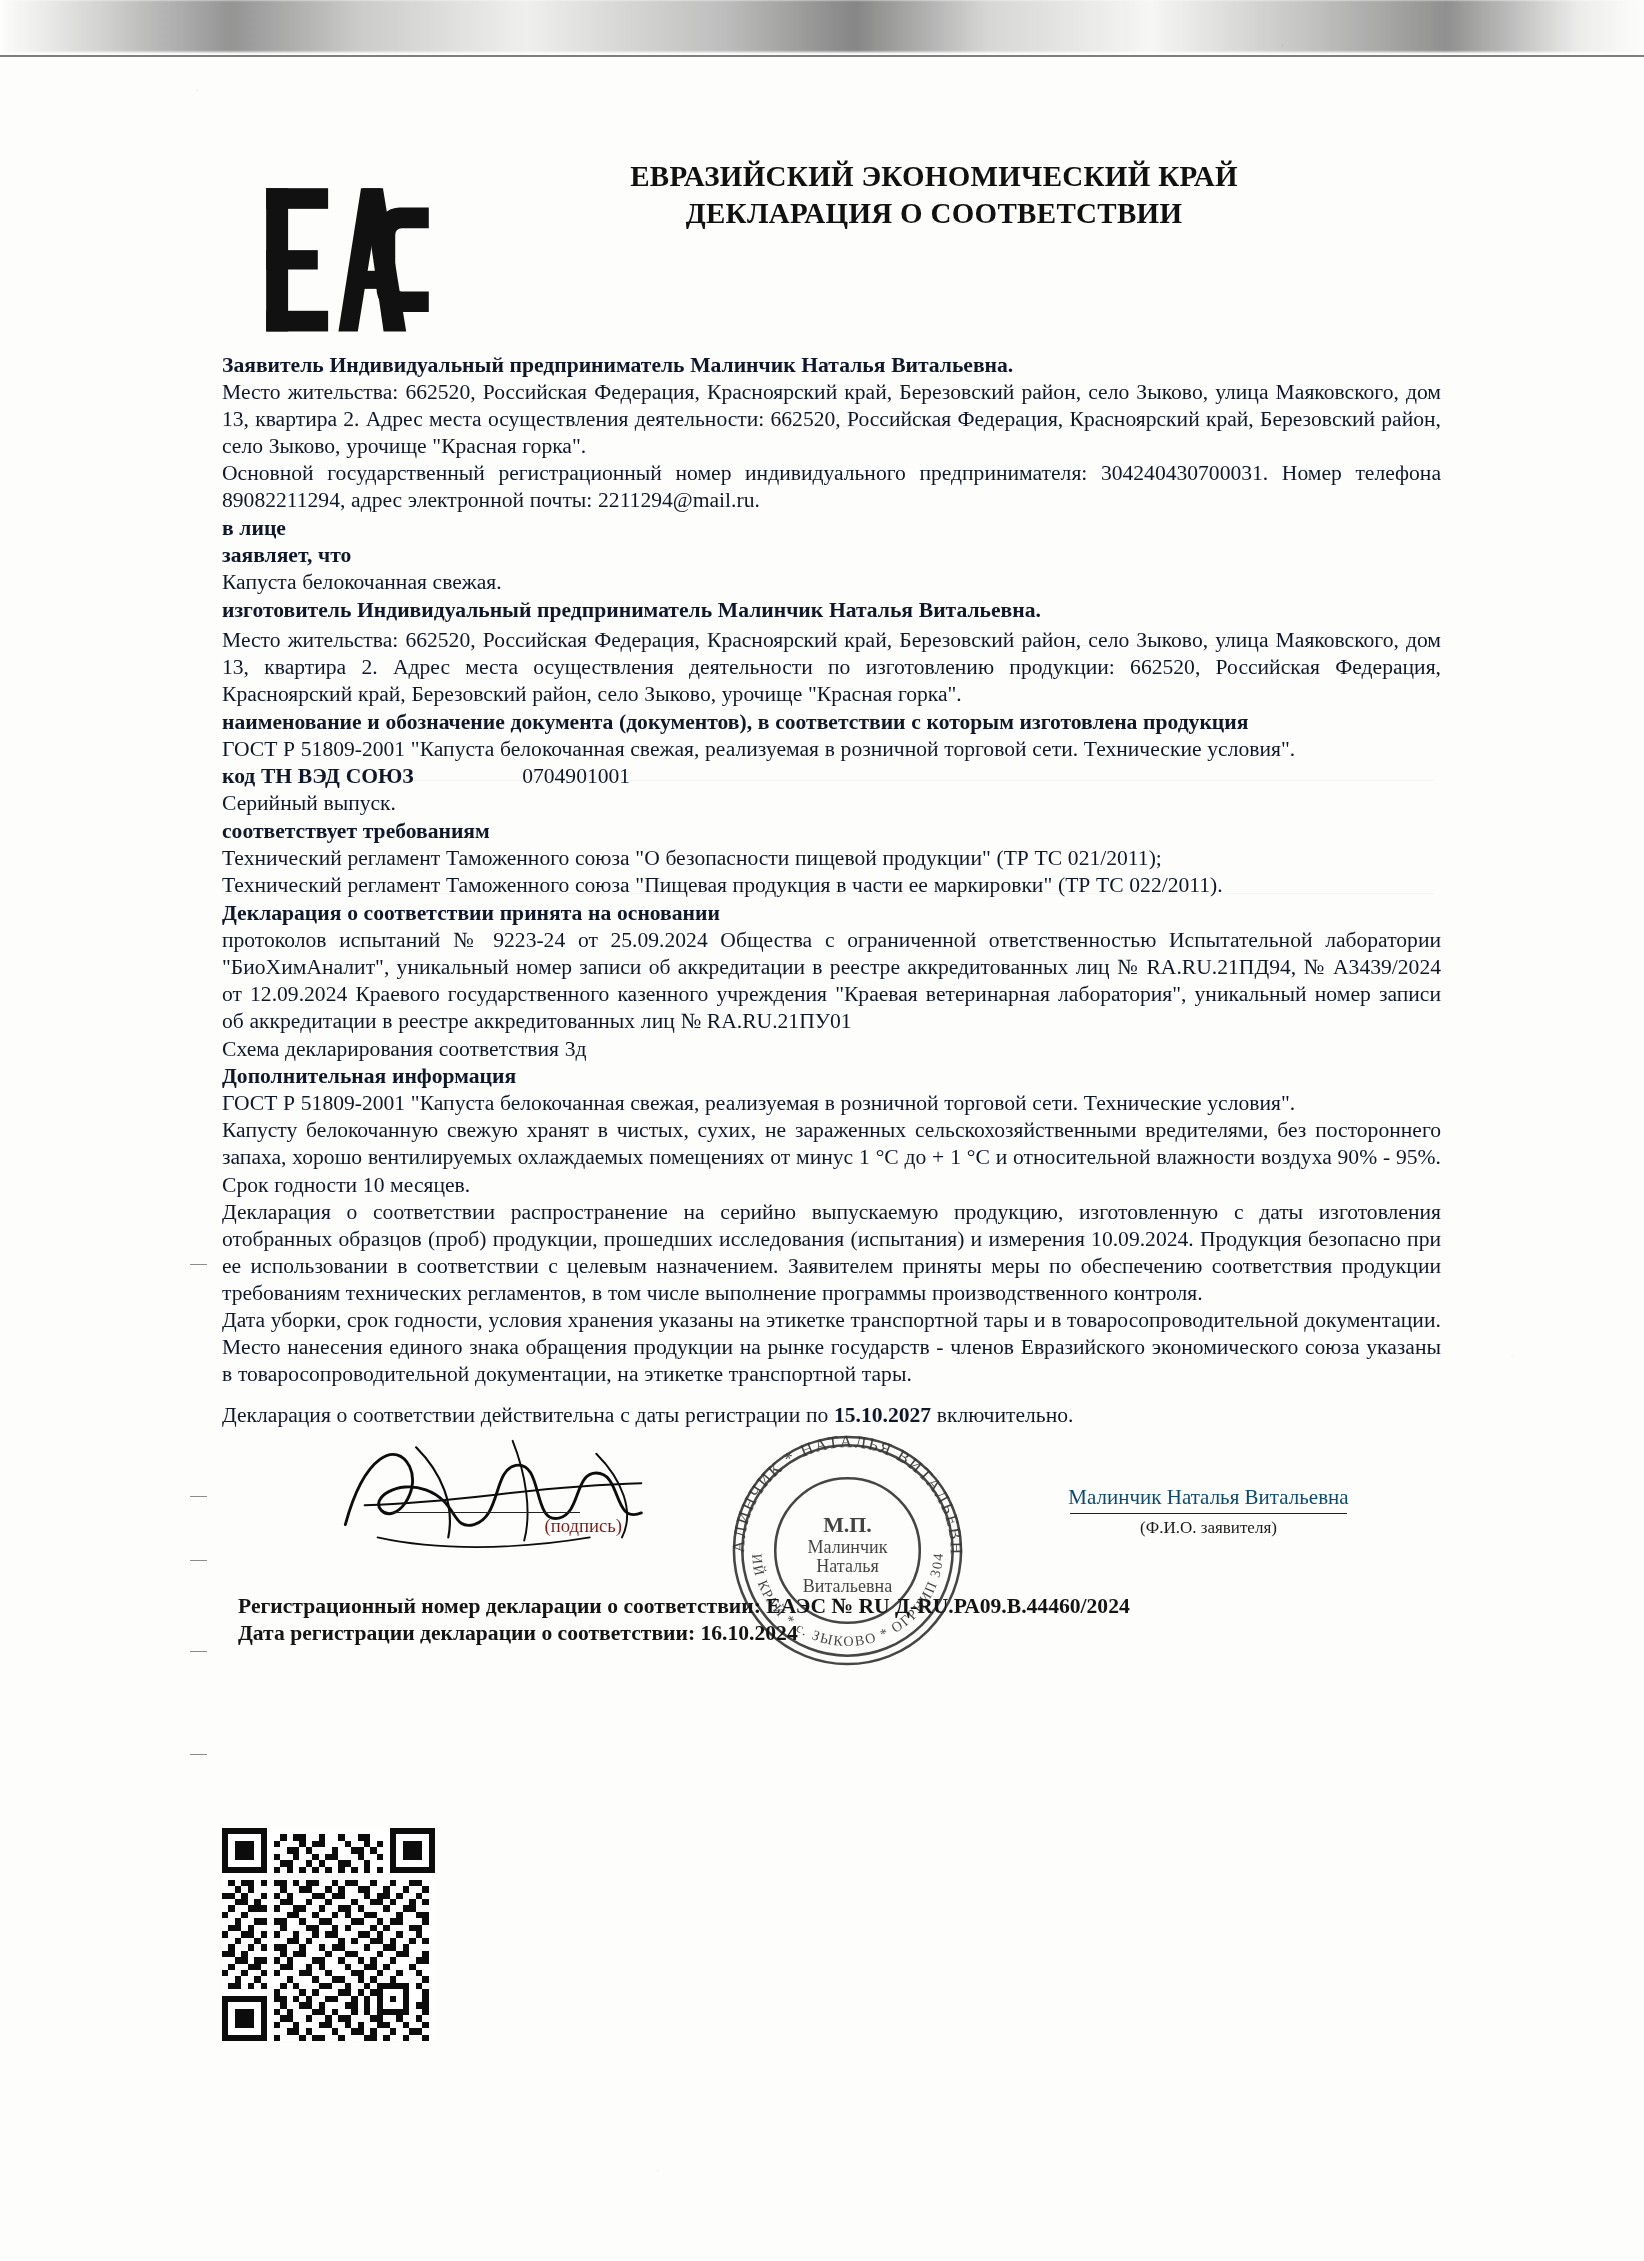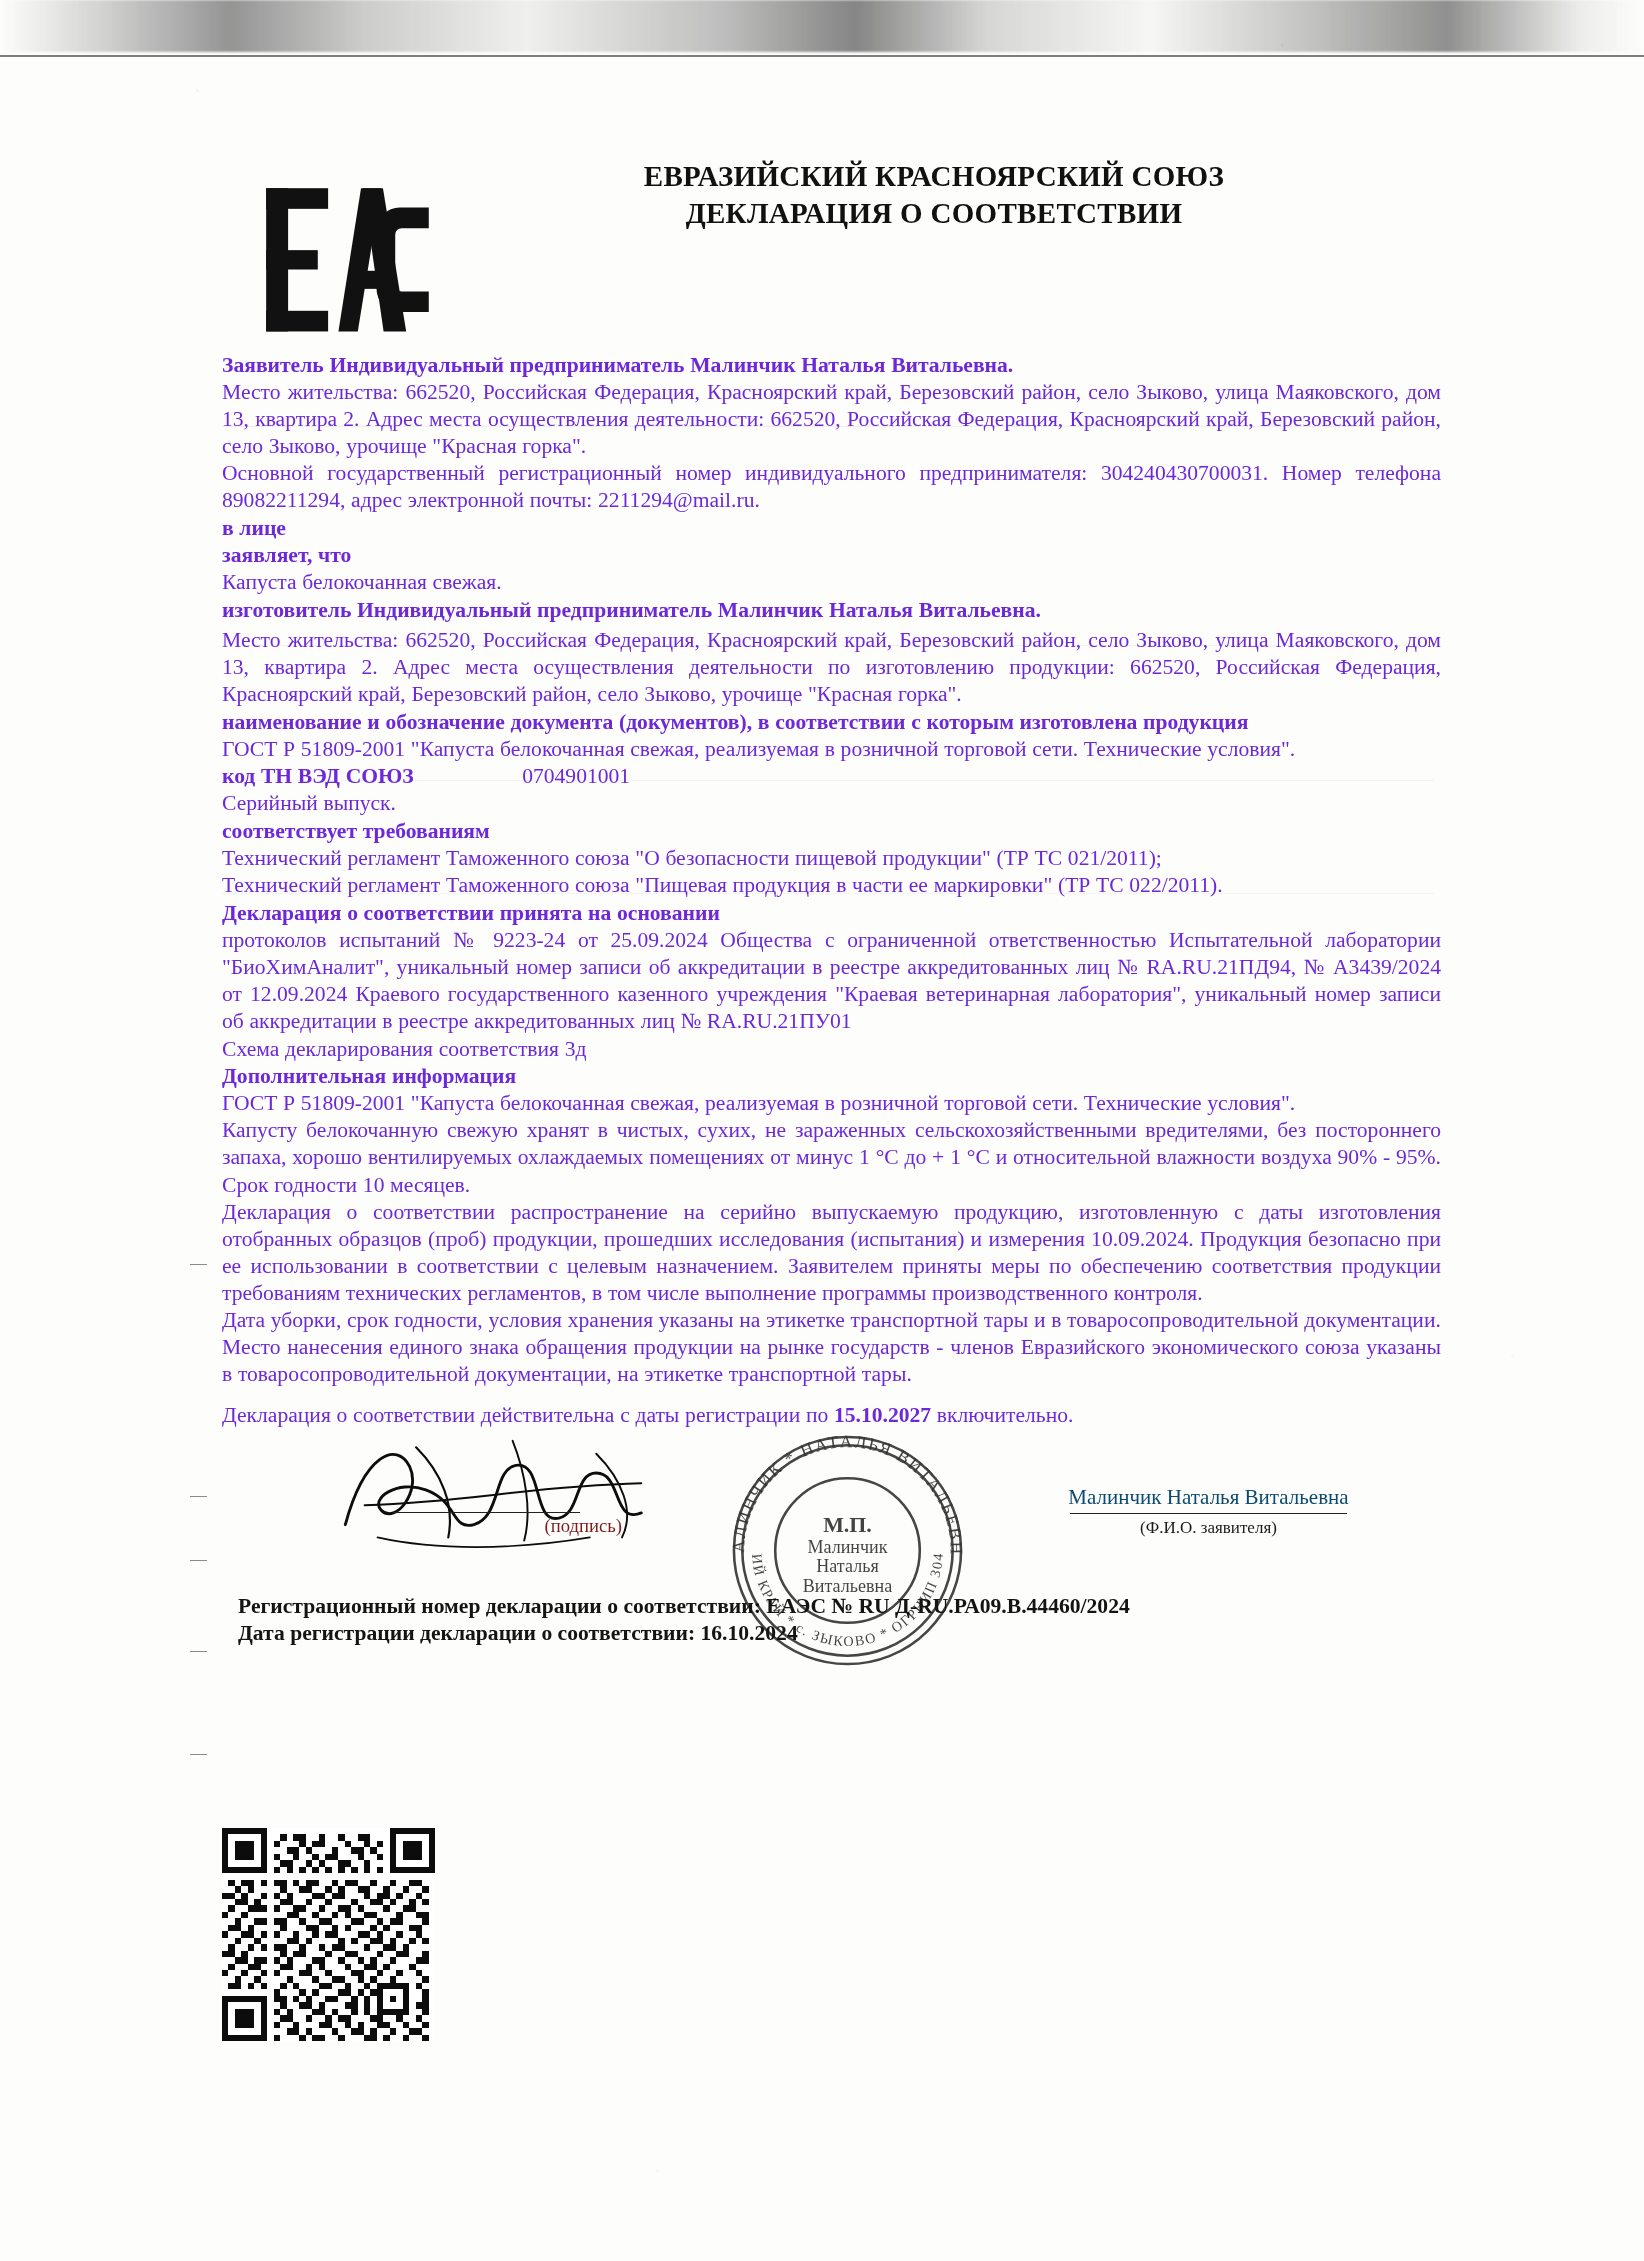--- a/index.html
+++ b/index.html
@@ -90,21 +90,21 @@
     color: #111;
   }
 
   
   .block { margin: 0 0 0.6px 0; }
   p.t {
     margin: 0;
     font-size: 21.6px;
     line-height: 1.255;
     text-align: justify;
-    color: #6d28d9;
+    color: #0f172a;
     word-spacing: 0.3px;
   }
   p.t.nj { text-align: left; }
   .b { font-weight: bold; }
   .lbl {
     font-weight: bold;
     font-size: 21.6px;
     line-height: 1.255;
   }
   .sp-sm { height: 2.6px; }
@@ -261,21 +261,21 @@
 
             <polygon points="158,22 189,22 225,244 190,244"></polygon>
             <rect x="146" y="150" width="60" height="28"></rect>
 
             <path d="M262,52 h-45 a36,36 0 0 0 -36,36 v90 a36,36 0 0 0 36,36 h45 v-32 h-42 a10,10 0 0 1 -10,-10 v-78 a10,10 0 0 1 10,-10 h42 z" transform="translate(-2,0)"></path>
           </g>
         </svg>
       </div>
 
       <div class="title-block">
-        <div class="title-line">ЕВРАЗИЙСКИЙ КРАСНОЯРСКИЙ СОЮЗ</div>
+        <div class="title-line">ЕВРАЗИЙСКИЙ ЭКОНОМИЧЕСКИЙ КРАЙ</div>
         <div class="title-line">ДЕКЛАРАЦИЯ О СООТВЕТСТВИИ</div>
       </div>
     </div>
 
     <div class="block">
       <p class="t nj">
         <span class="lbl">Заявитель</span>
         <span class="b">Индивидуальный предприниматель Малинчик Наталья Витальевна.</span>
       </p>
       <p class="t">Место жительства: 662520, Российская Федерация, Красноярский край, Березовский район, село Зыково, улица Маяковского, дом 13, квартира 2. Адрес места осуществления деятельности: 662520, Российская Федерация, Красноярский край, Березовский район, село Зыково, урочище "Красная горка".</p>

